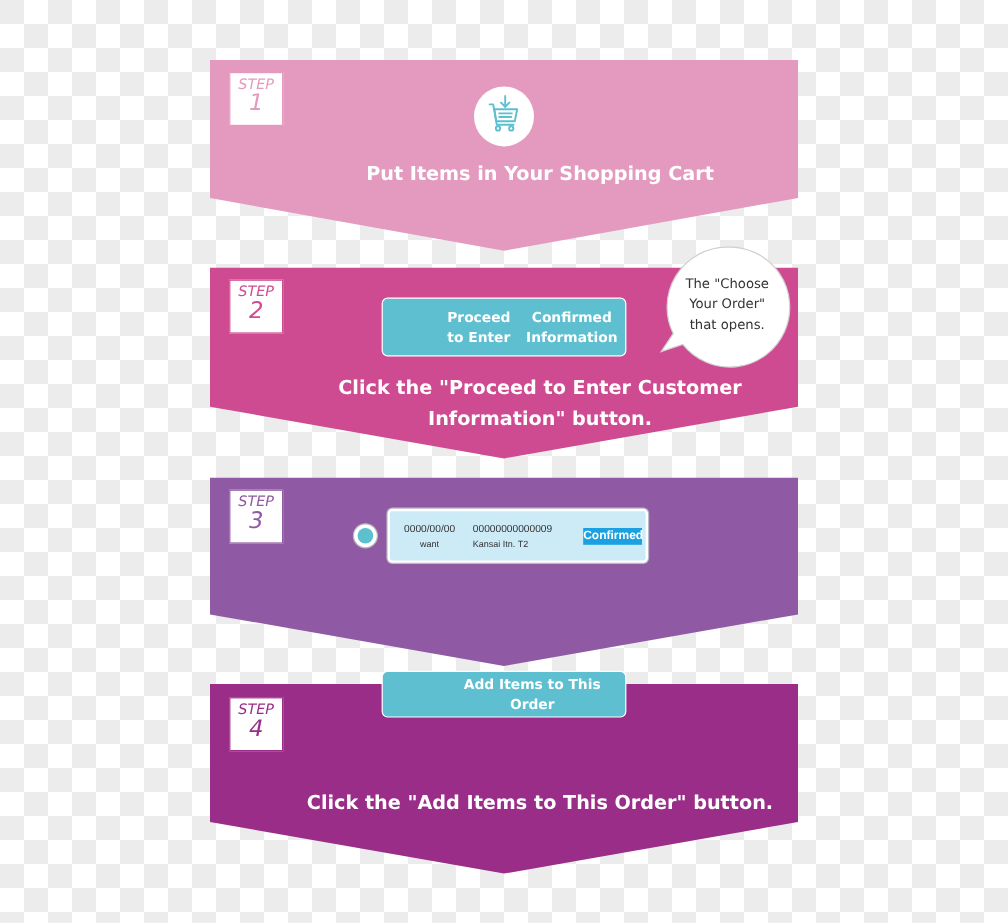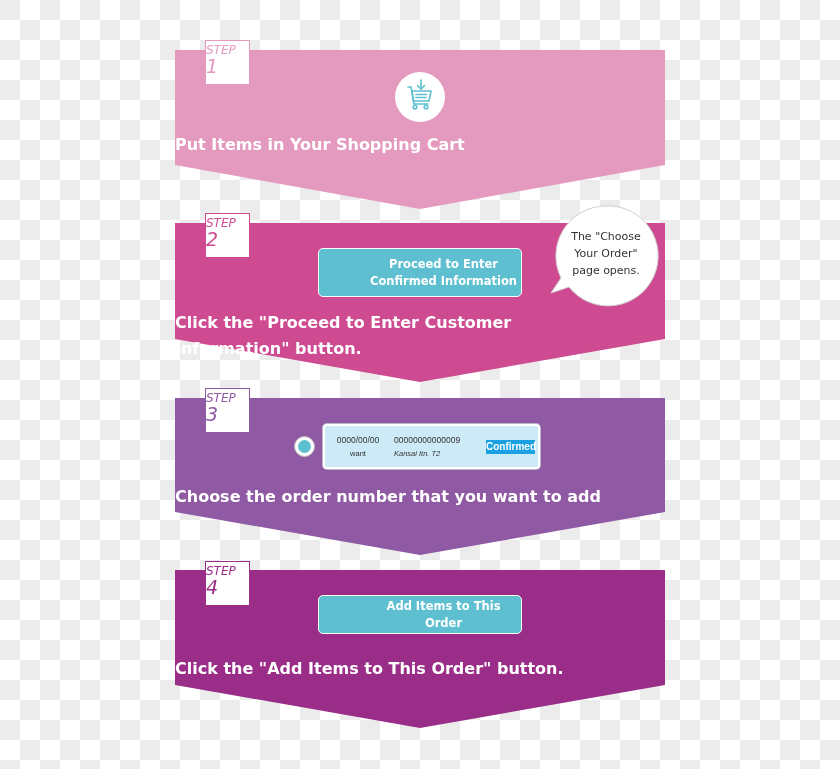--- a/index.html
+++ b/index.html
@@ -9,34 +9,34 @@
     background-image:
       linear-gradient(45deg,#ececec 25%,transparent 25%,transparent 75%,#ececec 75%),
       linear-gradient(45deg,#ececec 25%,transparent 25%,transparent 75%,#ececec 75%);
     background-size:40px 40px;
     background-position:20px 0,0 20px;
     font-family:"DejaVu Sans","Liberation Sans",sans-serif;
   }
   .band{position:absolute;left:175px;width:490px;}
   .band .shape{position:absolute;left:0;top:0;width:490px;}
   .stepbox{
-    position:absolute;left:205px;width:45px;height:45px;background:#fff;
-    border:1px solid; box-sizing:border-box;
-    font-style:italic;line-height:1;
+    position:absolute;left:191px;width:45px;height:45px;background:#fff;
+    border:1px solid; box-sizing:border-box;text-align:center;
+    font-style:italic;line-height:1;margin-top:20px;
   }
   .stepbox .lbl{display:block;font-size:12px;margin-top:3px;letter-spacing:0;}
   .stepbox .num{display:block;font-size:19px;margin-top:1px;}
   .title{
-    position:absolute;left:175px;width:550px;text-align:left;color:#fff;
+    position:absolute;left:175px;width:550px;text-align:center;color:#fff;
     font-weight:bold;font-size:16px;line-height:23px;
   }
   .btn{
     position:absolute;background:#5dbfcf;border:1.5px solid #fff;border-radius:5px;
     color:#fff;font-weight:bold;font-size:11.5px;text-align:center;box-sizing:border-box;
-    display:flex;align-items:center;justify-content:center;flex-direction:column;line-height:17px;padding-left:47px;
+    display:flex;align-items:center;justify-content:center;flex-direction:row;line-height:17px;padding-left:47px;
   }
 </style>
 </head>
 <body>
 
 <div class="band" style="top:50px;height:160px;">
   <svg class="shape" width="490" height="160" viewBox="0 0 490 160">
     <polygon points="0,0 490,0 490,115 245,159 0,115" fill="#e49abf"></polygon>
   </svg>
 </div>
@@ -73,21 +73,21 @@
   <span>Proceed to Enter</span>
   <span>Confirmed Information</span>
 </div>
 <div style="position:absolute;left:549px;top:204px;width:110px;height:104px;">
   <svg width="110" height="104" viewBox="0 0 110 104" style="position:absolute;left:0;top:0;">
     <path d="M 56 2 A 50 50 0 1 1 20 83 L 2 89 L 12 74 A 50 50 0 0 1 56 2 Z" fill="#fff" stroke="#d0d0d0" stroke-width="1"></path>
   </svg>
   <div style="position:absolute;left:10px;top:24px;width:94px;text-align:center;font-size:11px;line-height:17px;color:#333;">
     <div>The "Choose</div>
     <div>Your Order"</div>
-    <div>page opens.</div>
+    <div>that opens.</div>
   </div>
 </div>
 <div class="title" style="top:311px;">
   <div>Click the "Proceed to Enter Customer</div>
   <div style="margin-top:3px;">Information" button.</div>
 </div>
 
 <div class="band" style="top:398px;height:160px;">
   <svg class="shape" width="490" height="160" viewBox="0 0 490 160">
     <polygon points="0,0 490,0 490,114 245,157 0,114" fill="#8f59a3"></polygon>
@@ -100,33 +100,32 @@
 <div style="position:absolute;left:294px;top:436px;width:21px;height:21px;border-radius:50%;background:#fff;box-sizing:border-box;border:1px solid #bbb;">
   <div style="position:absolute;left:3px;top:3px;width:13px;height:13px;border-radius:50%;background:#5dbfcf;"></div>
 </div>
 <div style="position:absolute;left:323px;top:424px;width:217px;height:45px;background:#cdeaf7;border:2px solid #fff;border-radius:4px;box-sizing:border-box;box-shadow:0 0 0 1px #b9b9c9;font-family:'Liberation Sans',sans-serif;color:#333;">
   <div style="position:absolute;left:7px;top:8px;width:52px;text-align:center;font-size:8.5px;line-height:13px;">
     <div>0000/00/00</div>
     <div style="font-size:7.5px;">want</div>
   </div>
   <div style="position:absolute;left:69px;top:8px;font-size:8.5px;line-height:13px;">
     <div>00000000000009</div>
-    <div style="font-size:7.5px;font-style:italic;">Kansai Itn. T2</div>
+    <div style="font-size:7.5px;">Kansai Itn. T2</div>
   </div>
   <div style="position:absolute;left:161px;top:14px;width:49px;height:14px;background:#1ba1e2;color:#fff;font-size:10px;font-weight:bold;line-height:14px;text-align:center;">Confirmed</div>
 </div>
 <div class="title" style="top:485px;">
-  <div>Choose the order number that you want to add</div>
 </div>
 
 <div class="band" style="top:570px;height:160px;">
   <svg class="shape" width="490" height="160" viewBox="0 0 490 160">
     <polygon points="0,0 490,0 490,115 245,158 0,115" fill="#992d88"></polygon>
   </svg>
 </div>
 <div class="stepbox" style="top:561px;border-color:#992d88;color:#992d88;">
   <span class="lbl">STEP</span>
   <span class="num">4</span>
 </div>
-<div class="btn" style="left:318px;top:595px;width:204px;height:39px;">
+<div class="btn" style="left:318px;top:559px;width:204px;height:39px;">
   <span>Add Items to This Order</span>
 </div>
 <div class="title" style="top:657px;">Click the "Add Items to This Order" button.</div>
 
 </body></html>

